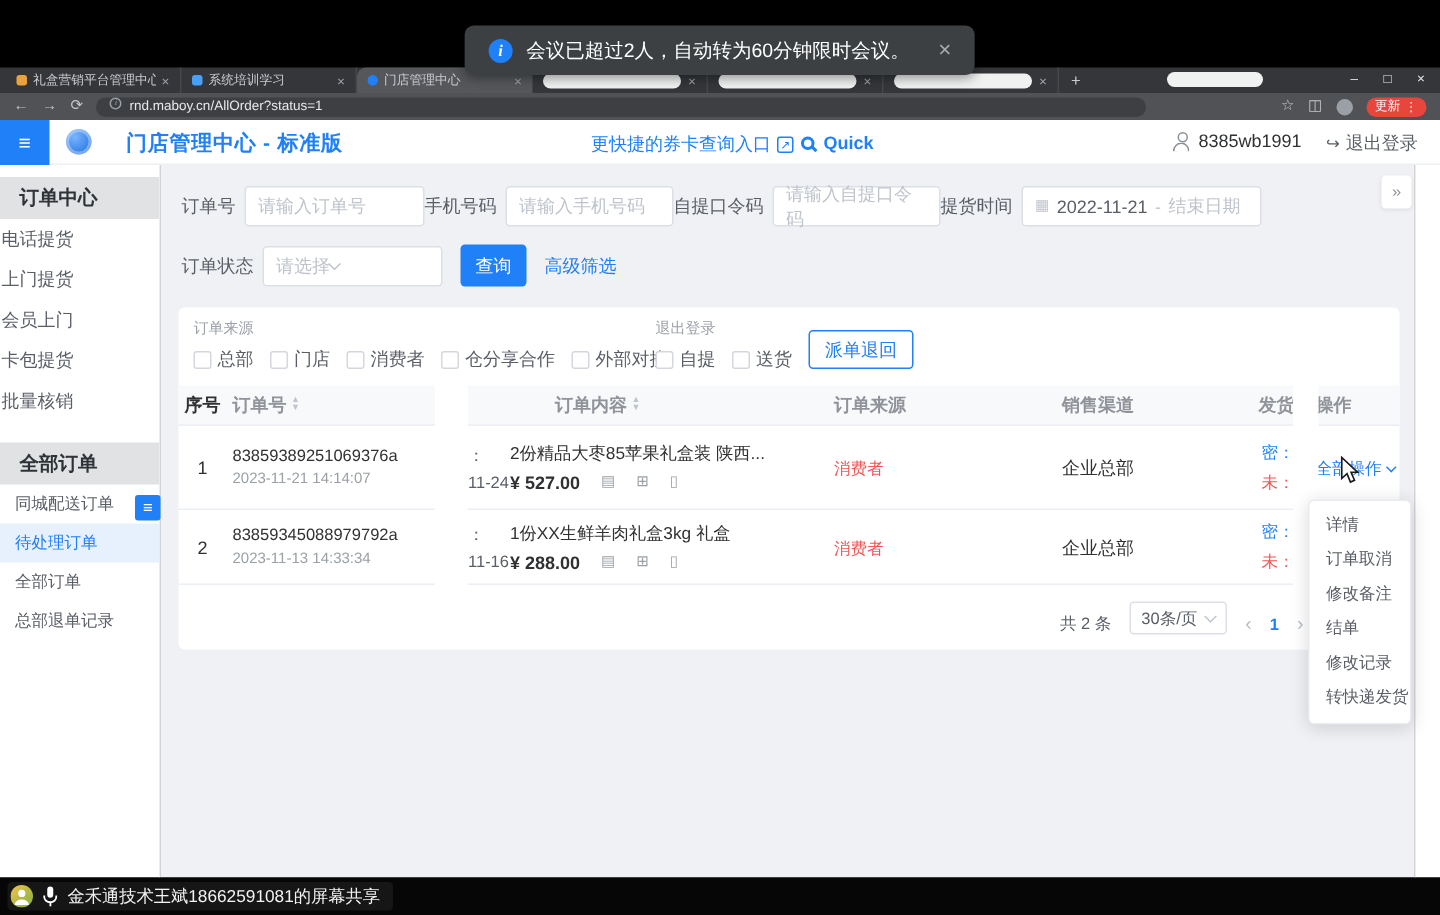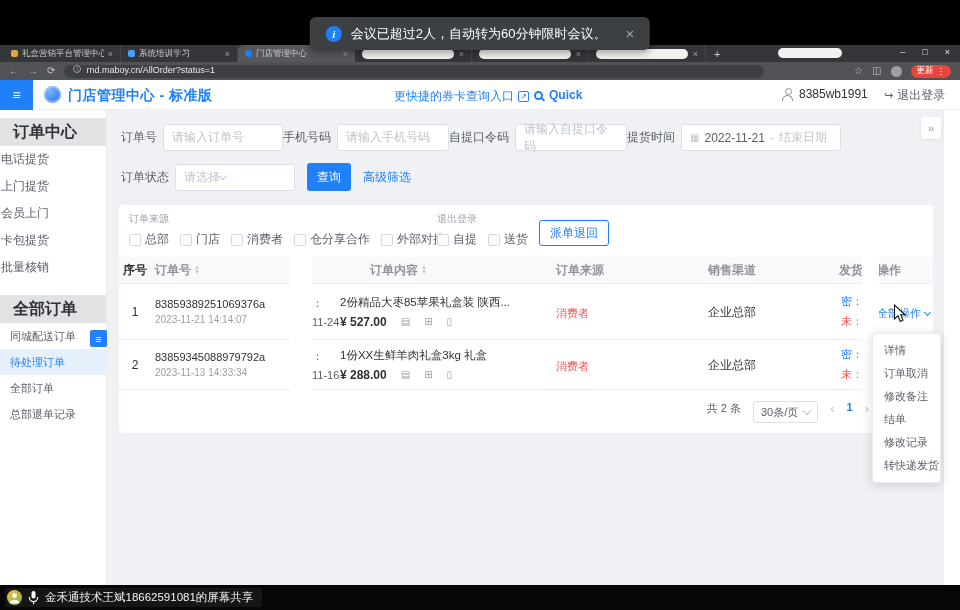--- a/index.html
+++ b/index.html
@@ -32,36 +32,36 @@
   .omni-info {width:8px;height:8px;border:1px solid #9aa0a6;border-radius:50%;color:#9aa0a6;font-size:6px;display:flex;align-items:center;justify-content:center;font-family:"Liberation Serif",serif;font-style:italic;flex:none}
   .omni-url {color:#e6e8ea;font-size:9px}
   .addr-right {display:flex;align-items:center;gap:9px;margin-left:auto}
   .avatar-sm {width:11px;height:11px;border-radius:50%;background:#9aa0a6}
   .update-chip {background:#e8453c;border-radius:7px;height:13px;display:flex;align-items:center;padding:0 6px;gap:3px;color:#fff;font-size:8.5px}
 
   
   .appheader {position:absolute;top:80px;left:0;width:960px;height:30px;background:#fff;border-bottom:1px solid #edf0f3}
   .burger {position:absolute;left:0;top:0;width:33px;height:30px;background:#2080f7;color:#fff;display:flex;align-items:center;justify-content:center;font-size:14px}
   .logo {position:absolute;left:44px;top:6px;width:17px;height:17px;border-radius:50%;background:radial-gradient(circle at 35% 30%,#7ab5ff,#1668dd);box-shadow:inset 0 0 0 2px rgba(255,255,255,.35)}
-  .apptitle {position:absolute;left:68px;top:7px;color:#2080f7;font-size:14px;font-weight:bold;letter-spacing:.5px}
+  .apptitle {position:absolute;left:84px;top:7px;color:#2080f7;font-size:14px;font-weight:bold;letter-spacing:.5px}
   .entry {position:absolute;left:394px;top:8px;display:flex;align-items:center;gap:4px;color:#2080f7;font-size:12px}
   .entry-ic {width:11px;height:11px;border:1px solid #2080f7;border-radius:2px;font-size:8px;line-height:1;display:flex;align-items:center;justify-content:center;color:#2080f7}
   .quick {position:absolute;left:534px;top:8px;display:flex;align-items:center;gap:6px;color:#2080f7;font-size:12px;font-weight:bold}
   .mag {width:9px;height:9px;border:2px solid #2080f7;border-radius:50%;position:relative}
   .mag::after {content:"";position:absolute;width:5px;height:2px;background:#2080f7;right:-4px;bottom:-2px;transform:rotate(45deg)}
   .userbox {position:absolute;left:781px;top:7px;display:flex;align-items:center;gap:5px;color:#303133;font-size:12px}
   .person {width:13px;height:13px;position:relative}
   .person::before {content:"";position:absolute;top:0;left:3.5px;width:5px;height:5px;border:1px solid #8a8f96;border-radius:50%}
   .person::after {content:"";position:absolute;bottom:0;left:1px;width:9px;height:5px;border:1px solid #8a8f96;border-bottom:none;border-radius:6px 6px 0 0}
   .logout {position:absolute;left:884px;top:7px;display:flex;align-items:center;gap:4px;color:#5a5e66;font-size:12px}
   .logout-ic {font-size:11px;color:#5a5e66}
 
   
   .sidebar {position:absolute;top:110px;left:0;width:107px;height:475px;background:#fff;border-right:1px solid #eaecef;padding-top:8px}
-  .sd-h {height:28px;line-height:28px;background:#e1e2e4;color:#2f3338;font-size:16px;font-weight:bold;padding-left:13px}
+  .sd-h {height:28px;line-height:28px;background:#e1e2e4;color:#2f3338;font-size:13px;font-weight:bold;padding-left:13px}
   .sd-h.second {margin-top:14px}
   .sd-i {height:27px;line-height:27px;color:#5a5e66;font-size:12px;padding-left:1px}
   .sd-s {height:26px;line-height:26px;color:#5a5e66;font-size:11px;padding-left:10px;white-space:nowrap}
   .sd-s.active {background:#e7f1fe;color:#2080f7}
   .handle {position:absolute;left:90px;top:220px;width:17px;height:17px;background:#2080f7;border-radius:2px;color:#fff;font-size:11px;display:flex;align-items:center;justify-content:center;z-index:5}
 
   
   .main {position:absolute;top:110px;left:107px;width:836px;height:475px;background:#eff1f4}
   .rightstrip {position:absolute;left:943px;top:110px;width:17px;height:475px;background:#fff;border-left:1px solid #ececee}
   .collapse-btn {position:absolute;left:814px;top:7px;width:20px;height:22px;background:#fff;border-radius:3px;display:flex;align-items:center;justify-content:center;color:#909399;font-size:11px;box-shadow:0 1px 3px rgba(0,0,0,.08)}
@@ -122,21 +122,21 @@
   .src {font-size:11px;color:#f25555}
   .chan {font-size:12px;color:#303133}
   .ship1 {font-size:11px;color:#2080f7}
   .ship2 {font-size:11px;color:#f25555;margin-top:5px}
   .act {display:inline-flex;align-items:center;gap:4px;color:#2080f7;font-size:11px;white-space:nowrap}
   .act .chev {border-color:#2080f7;width:5px;height:5px;margin-top:-2px}
   .patch {position:absolute;background:rgba(255,255,255,.96);z-index:4}
   .p1 {left:171px;top:52px;width:22px;height:133px}
   .p2 {left:743px;top:52px;width:17px;height:133px}
 
-  .pager {position:absolute;right:64px;top:196px;display:flex;align-items:flex-start;gap:12px;font-size:11px;color:#5a5e66}
+  .pager {position:absolute;right:64px;top:196px;display:flex;align-items:flex-end;gap:12px;font-size:11px;color:#5a5e66}
   .psize {height:22px;border:1px solid #dcdfe6;border-radius:3px;display:flex;align-items:center;gap:6px;padding:0 7px}
   .pprev,.pnext {color:#b8bdc4;font-size:13px}
   .pnum {color:#2080f7;font-weight:bold}
 
   
   .dropdown {position:absolute;left:872px;top:333px;width:69px;background:#fff;border:1px solid #e8ebf0;border-radius:4px;box-shadow:0 2px 12px rgba(0,0,0,.15);padding:5px 0;z-index:70}
   .dd {height:23px;line-height:23px;padding-left:11px;font-size:11px;color:#5a5e66;white-space:nowrap}
 
   .cursor {position:absolute;left:893px;top:304px;z-index:75}
 

